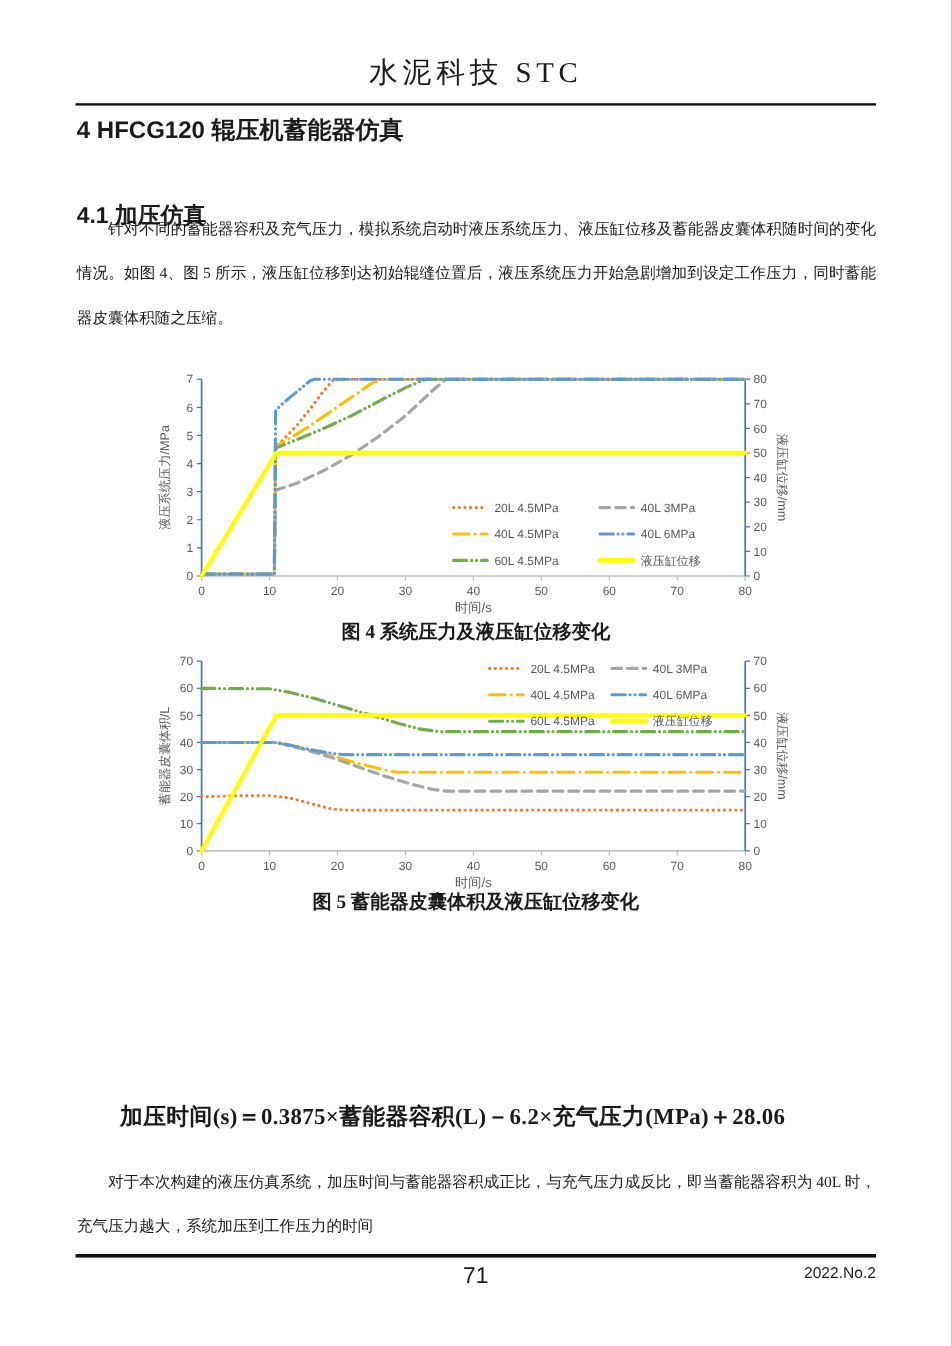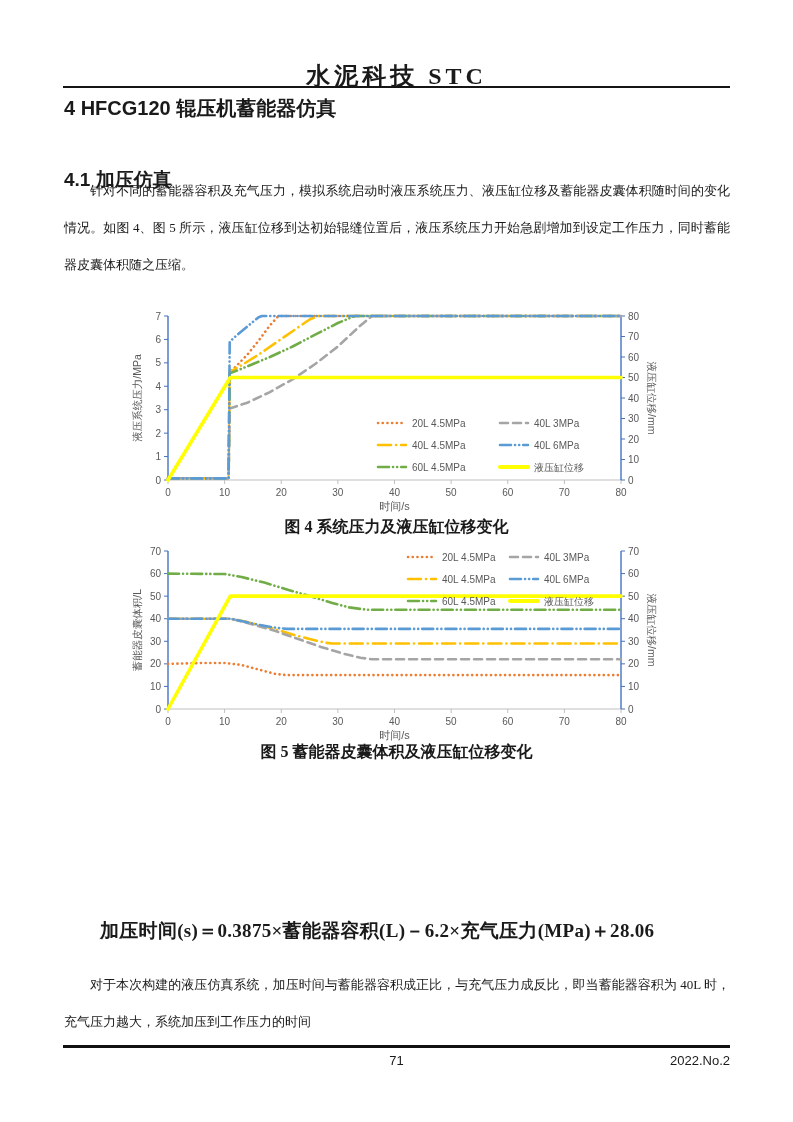--- a/index.html
+++ b/index.html
@@ -1,22 +1,22 @@
 <!DOCTYPE html>
 <html><head>
 <meta charset="utf-8">
 <style>
   html,body{margin:0;padding:0;background:#9a9a9a;}
   .page{
     position:relative;width:793px;height:1122px;margin:0 auto;background:#ffffff;
     font-family:"Liberation Serif","DejaVu Serif",serif;color:#1a1a1a;overflow:hidden;
   }
   .journal-title{
-    position:absolute;top:60px;left:0;width:100%;text-align:center;
-    font-size:24px;letter-spacing:4px;font-weight:700;
+    position:absolute;top:44px;left:0;width:100%;text-align:center;
+    font-size:24px;letter-spacing:4px;font-weight:400;
   }
   .header-rule{position:absolute;top:86px;left:63px;width:667px;height:2px;background:#151515;}
   .sec-heading{
     position:absolute;top:95px;left:64px;width:666px;
     font-family:"Liberation Sans","DejaVu Sans",sans-serif;font-weight:bold;font-size:20px;
   }
   .subsec-heading{
     position:absolute;top:131px;left:64px;width:666px;
     font-family:"Liberation Sans","DejaVu Sans",sans-serif;font-weight:bold;font-size:19px;margin-top:36px;
   }
@@ -36,21 +36,21 @@
   #fig5{top:541px;}
   .fig-caption{
     position:absolute;left:0;width:100%;text-align:center;
     font-family:Liberation Serif, serif;font-weight:bold;font-size:16px;
   }
   #cap4{top:517px;}
   #cap5{top:742px;}
   .footer-rule{position:absolute;top:1045px;left:63px;width:667px;height:3px;background:#111;}
   .page-num{
     position:absolute;top:1053px;left:0;width:100%;text-align:center;
-    font-family:"Liberation Sans","DejaVu Sans",sans-serif;font-size:13px;
+    font-family:"Liberation Sans","DejaVu Sans",sans-serif;font-size:19px;
   }
   .issue-num{
     position:absolute;top:1053px;right:63px;
     font-family:"Liberation Sans","DejaVu Sans",sans-serif;font-size:13px;
   }
   svg text{font-family:"Liberation Sans","DejaVu Sans",sans-serif;fill:#595959;}
 </style>
 </head>
 <body>
 

